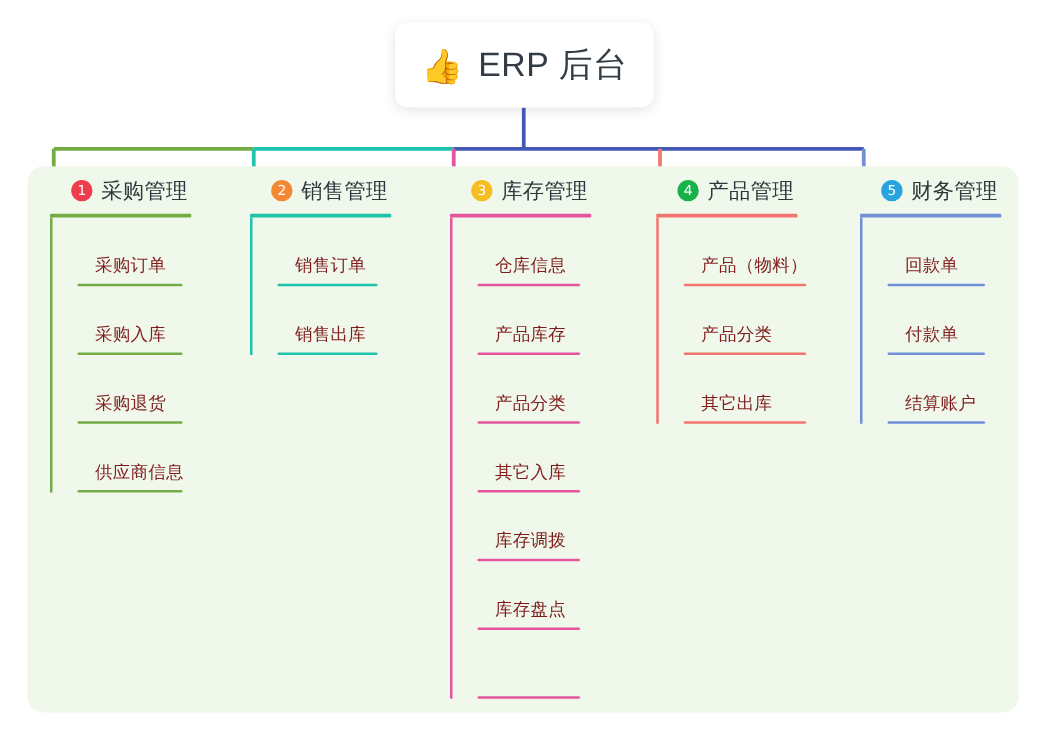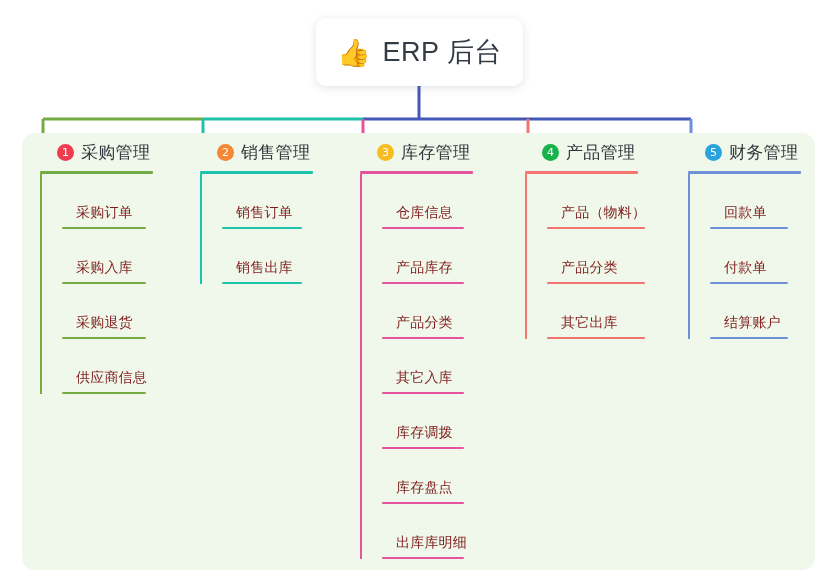--- a/index.html
+++ b/index.html
@@ -234,21 +234,20 @@
           </div>
           <div class="leaf">
             <div class="leaf-text">库存调拨</div>
             <div class="leaf-rule" style="width: 82px; background: rgb(230, 84, 158);"></div>
           </div>
           <div class="leaf">
             <div class="leaf-text">库存盘点</div>
             <div class="leaf-rule" style="width: 82px; background: rgb(230, 84, 158);"></div>
           </div>
           <div class="leaf">
-            <div class="leaf-text">出库库明细</div>
             <div class="leaf-rule" style="width: 82px; background: rgb(230, 84, 158);"></div>
           </div>
         </div>
       </div>
       <div class="column" style="left: 503px;">
         <div class="col-header">
           <span class="badge" style="background: rgb(23, 178, 74);">4</span>
           <span class="col-title">产品管理</span>
         </div>
         <div class="col-rule" style="width: 113px; background: rgb(244, 117, 111);"></div>

